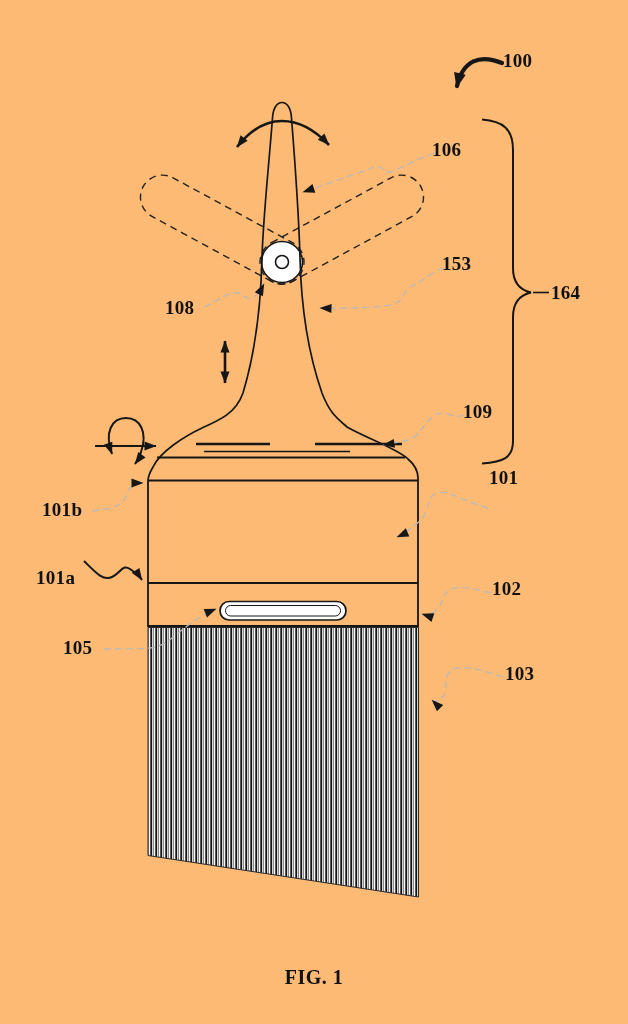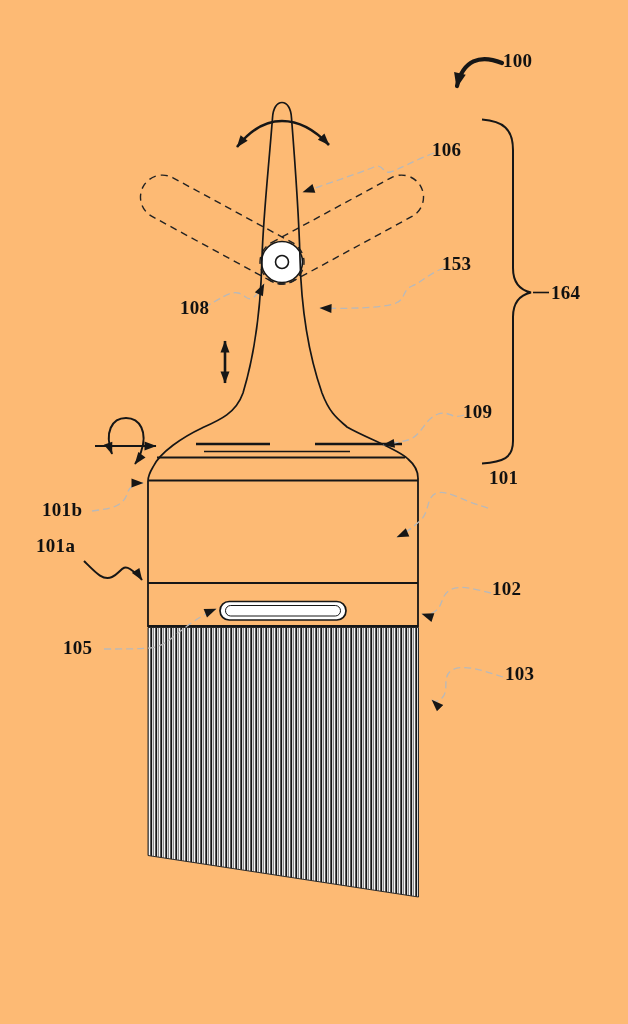--- a/index.html
+++ b/index.html
@@ -128,22 +128,23 @@
       <path d="M 104,649 C 122,649 136,649 150,648 C 166,646 172,637 182,630 C 192,622 206,613 216,609" marker-end="url(#ah)"></path>
     </g>
 
     <path d="M 84,561 C 96,573 103,581 112,577 C 121,573 122,564 130,569 C 136,573 140,577 142,580" fill="none" stroke="#161616" stroke-width="2" marker-end="url(#ah)"></path>
   </svg>
 
   <div class="ref" style="left:503px;top:51px">100</div>
   <div class="ref" style="left:432px;top:140px">106</div>
   <div class="ref" style="left:442px;top:254px">153</div>
   <div class="ref" style="left:551px;top:283px">164</div>
-  <div class="ref" style="left:180px;top:298px">108</div>
+  <div class="ref" style="left:165px;top:298px">108</div>
   <div class="ref" style="left:463px;top:402px">109</div>
   <div class="ref" style="left:42px;top:500px">101b</div>
   <div class="ref" style="left:489px;top:468px">101</div>
-  <div class="ref" style="left:36px;top:536px">101a</div>
+  <div class="ref" style="left:36px;top:568px">101a</div>
   <div class="ref" style="left:492px;top:579px">102</div>
   <div class="ref" style="left:63px;top:638px">105</div>
   <div class="ref" style="left:505px;top:664px">103</div>
 
+  <div class="caption">FIG. 1</div>
 </div>
 
 </body></html>

